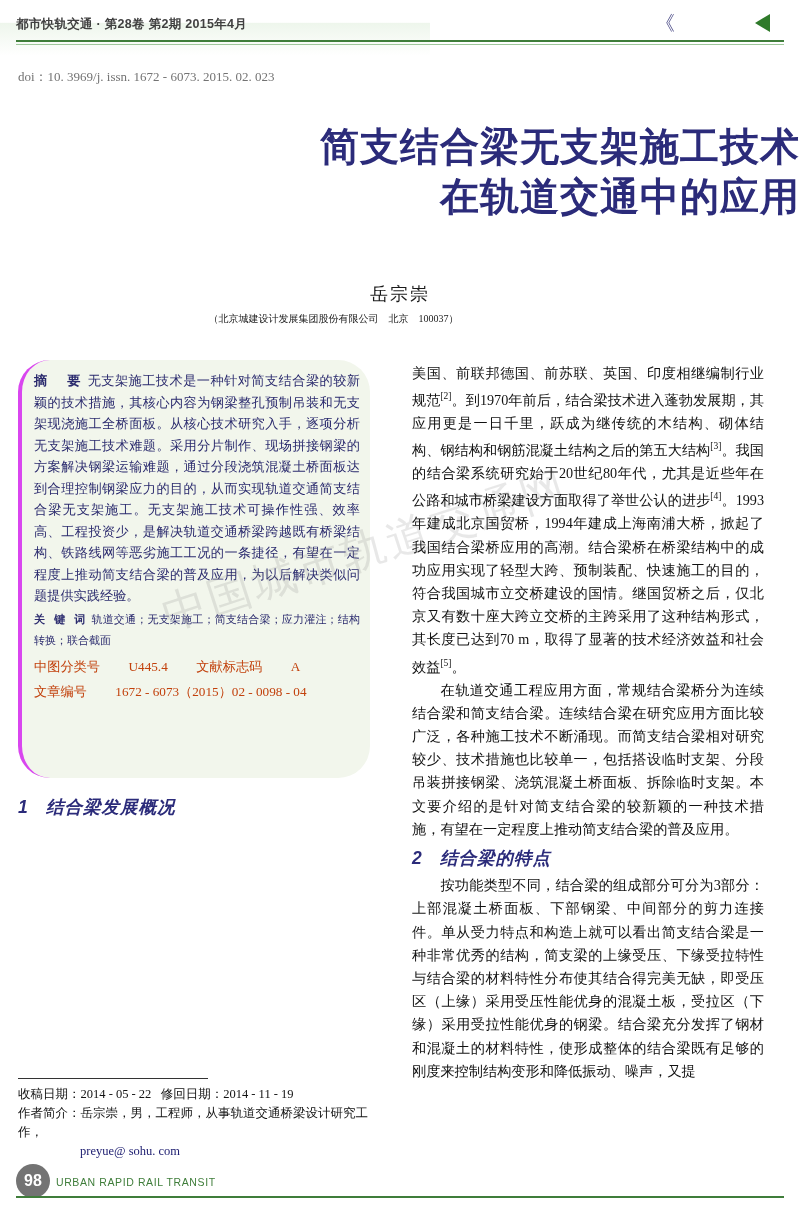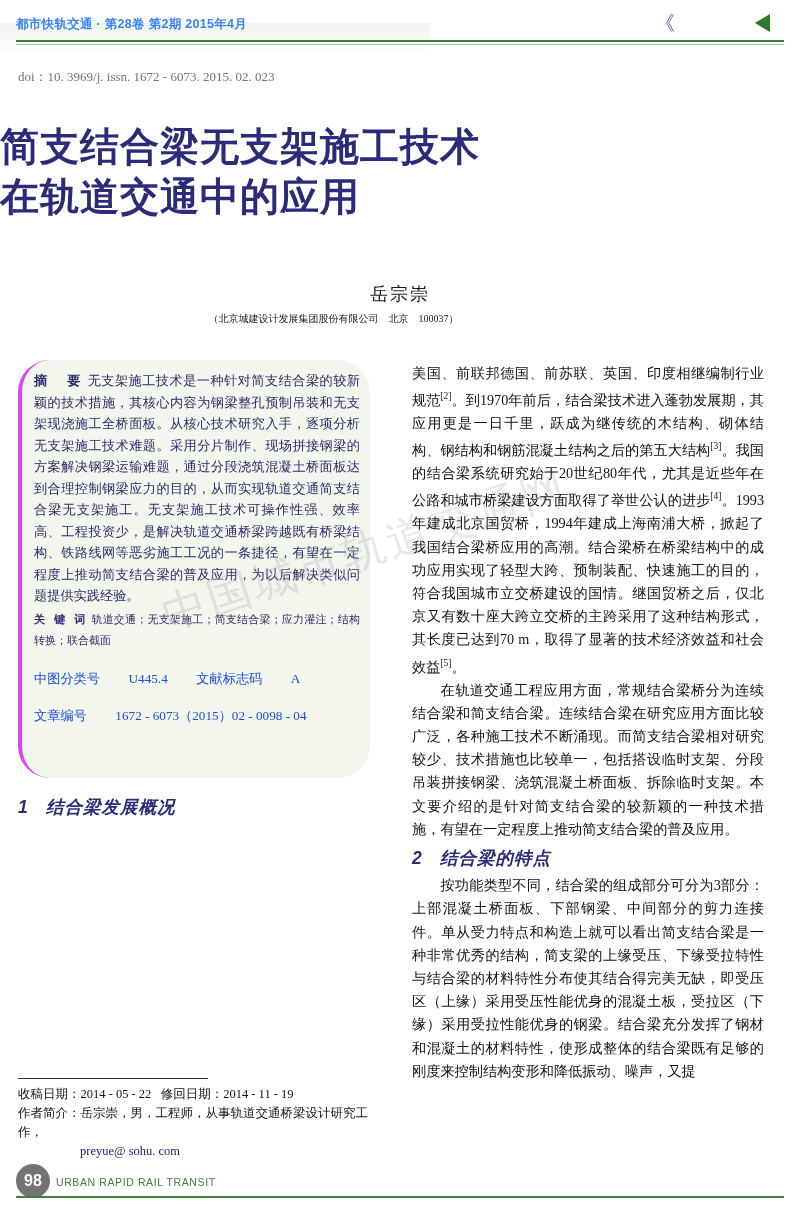--- a/index.html
+++ b/index.html
@@ -29,21 +29,21 @@
     width: 430px; height: 56px;
     background: linear-gradient(to bottom, #ffffff 0%, #ffffff 40%, #eef6ec 41%, #ffffff 100%);
   }
   .header-journal {
     position: absolute;
     left: 16px; top: 16px;
     font-size: 12.5px;
     font-family: "Liberation Sans", sans-serif;
     font-weight: bold;
     letter-spacing: 0.3px;
-    color: #3b82f6;
+    color: #404040;
     white-space: nowrap;
   }
   .header-rule {
     position: absolute;
     left: 16px; top: 40px;
     width: 768px; height: 2px;
     background: #3f7d3a;
   }
   .header-rule2 {
     position: absolute;
@@ -74,21 +74,21 @@
     font-size: 13px;
     font-family: "Liberation Serif", serif;
     color: #737373;
   }
 
   
   .title-block {
     position: absolute;
     left: 0; top: 122px;
     width: 800px;
-    text-align: left;
+    text-align: right;
   }
   .title-line {
     font-family: "Liberation Sans", sans-serif;
     font-weight: bold;
     font-size: 39px;
     letter-spacing: 1px;
     color: #2b2b7a;
     line-height: 50px;
   }
 
@@ -137,24 +137,24 @@
     letter-spacing: 3px;
   }
   .abs-kw {
     margin-top: 2px;
     font-size: 11px;
     line-height: 21.5px;
     color: #2b2b6e;
     text-align: justify;
   }
   .abs-meta {
-    margin-top: 16px;
+    margin-top: 4px;
     font-size: 13.2px;
     line-height: 21.5px;
-    color: #1d4ed8;
+    color: #c2410c;
   }
   .abs-meta span.sp {
     display: inline-block;
     width: 22px;
   }
 
   
   .col {
     position: absolute;
     width: 352px;

